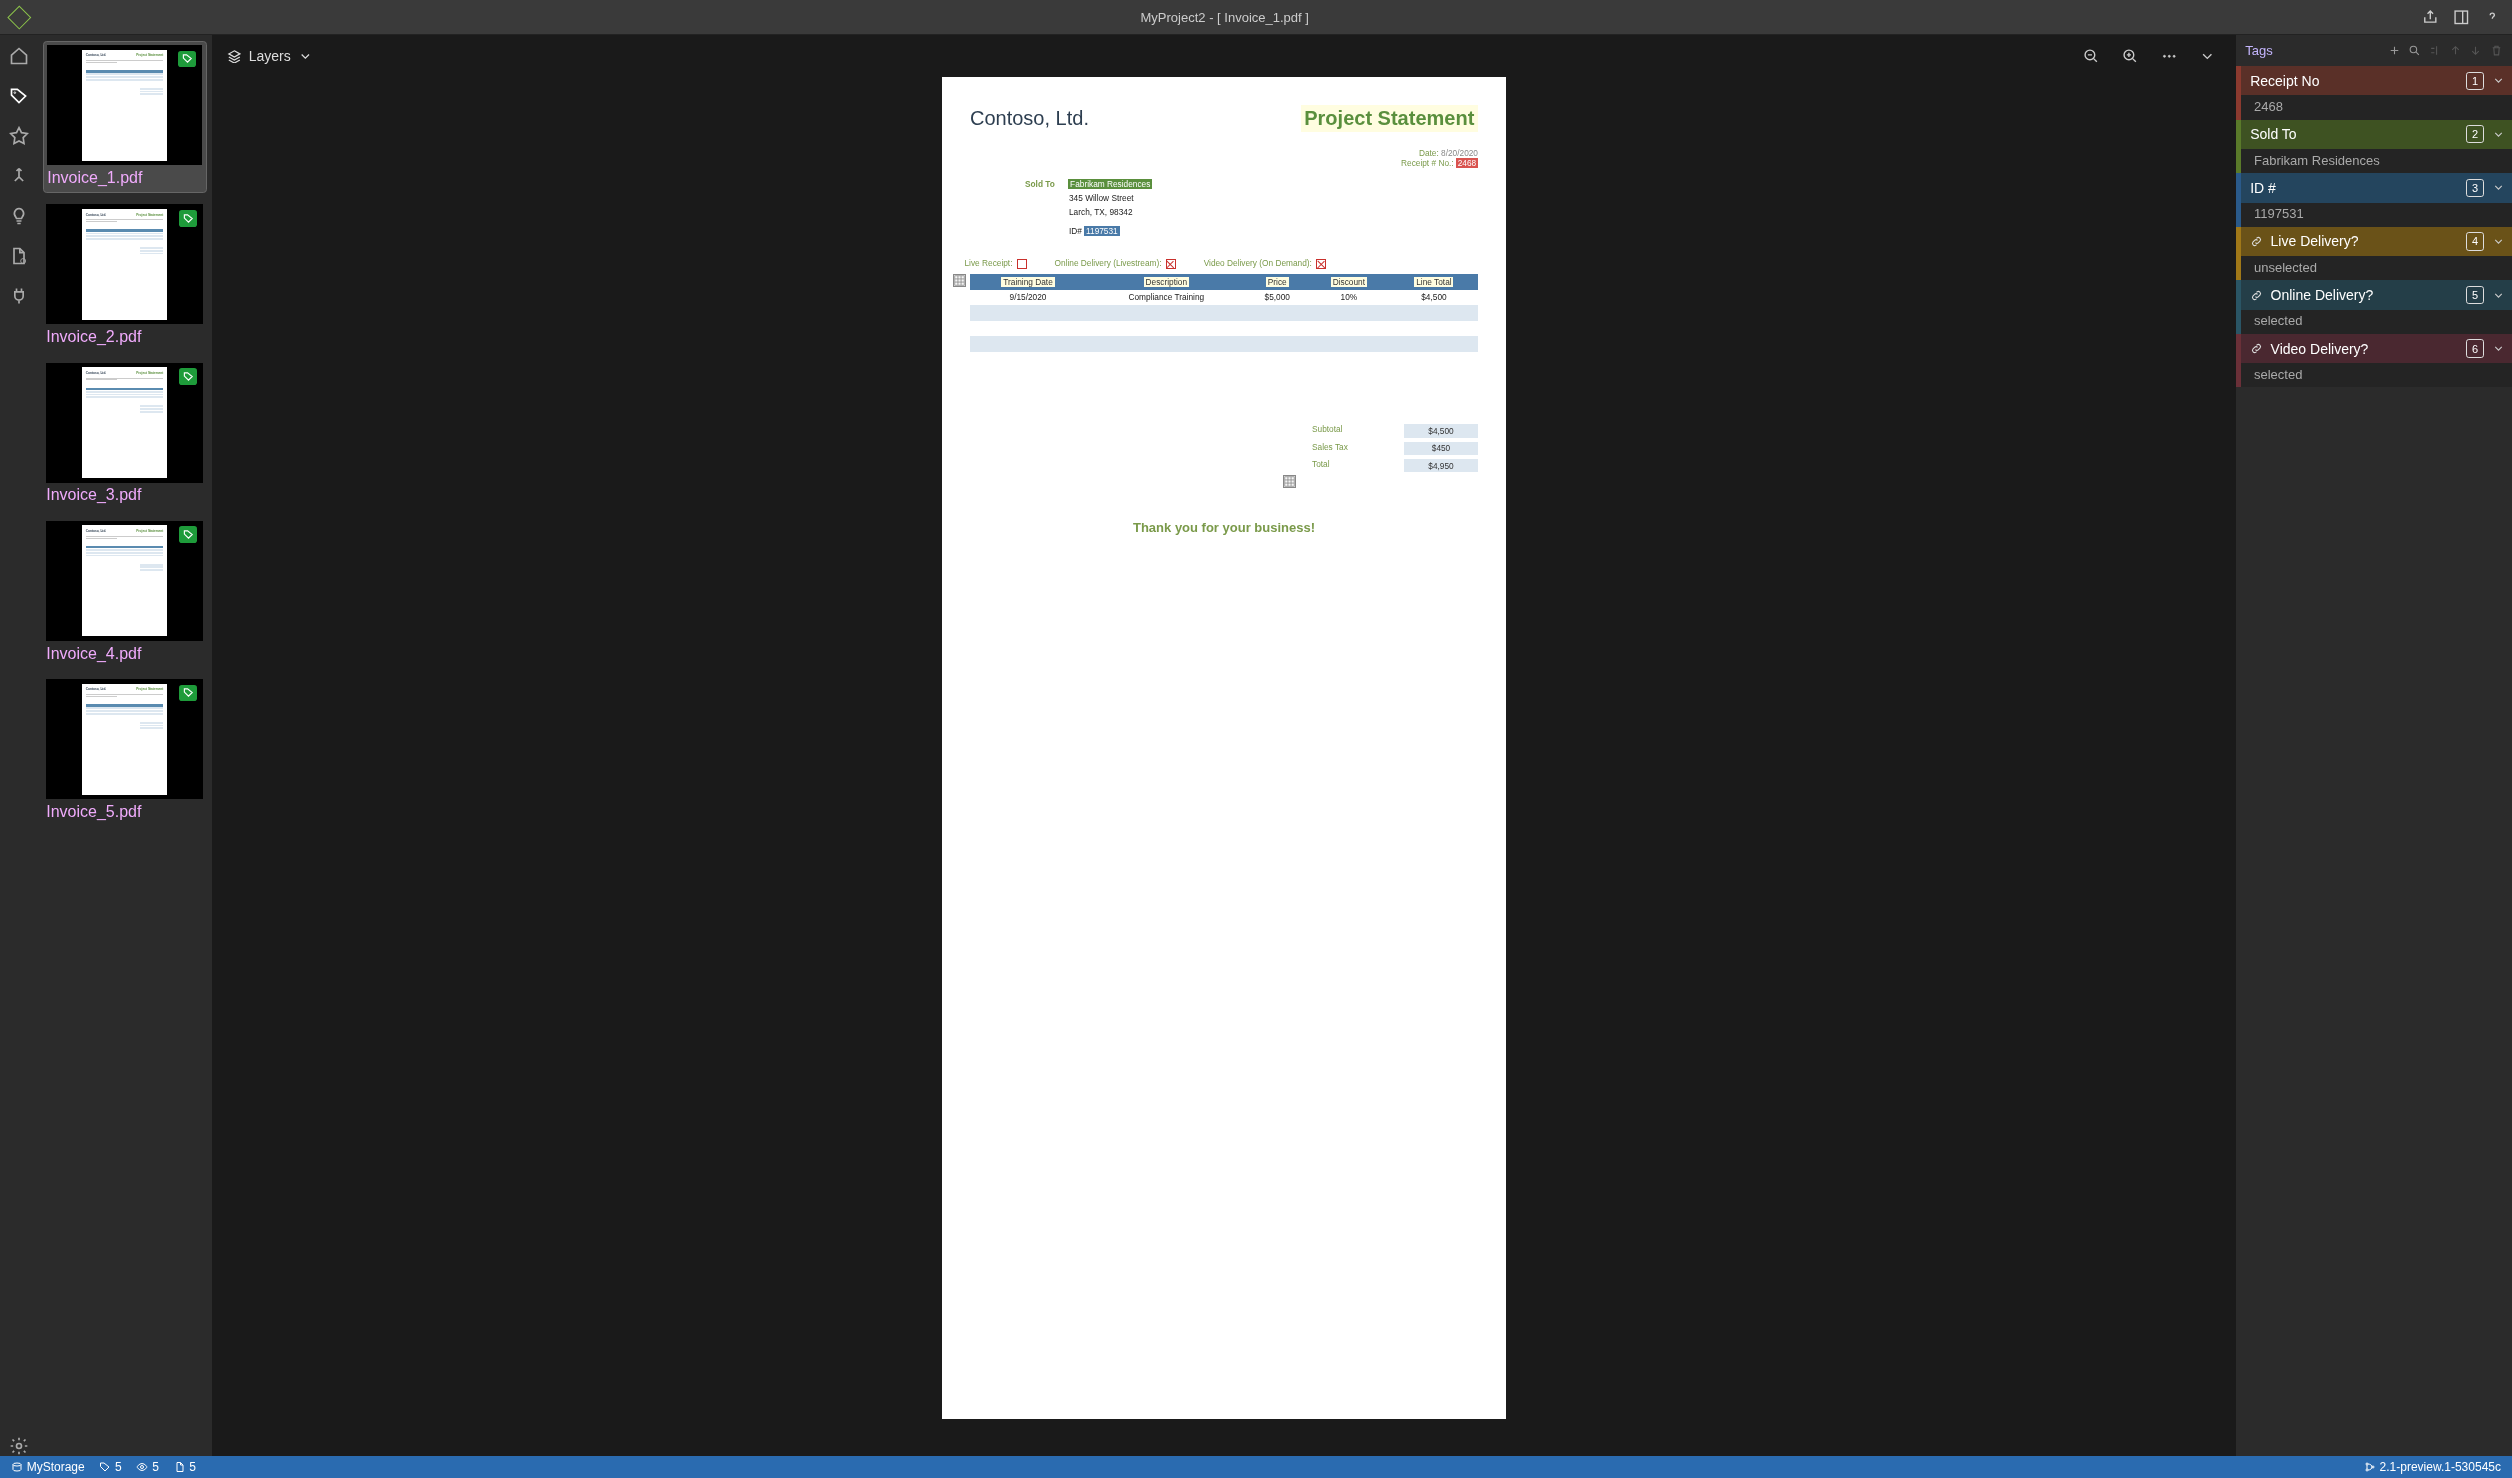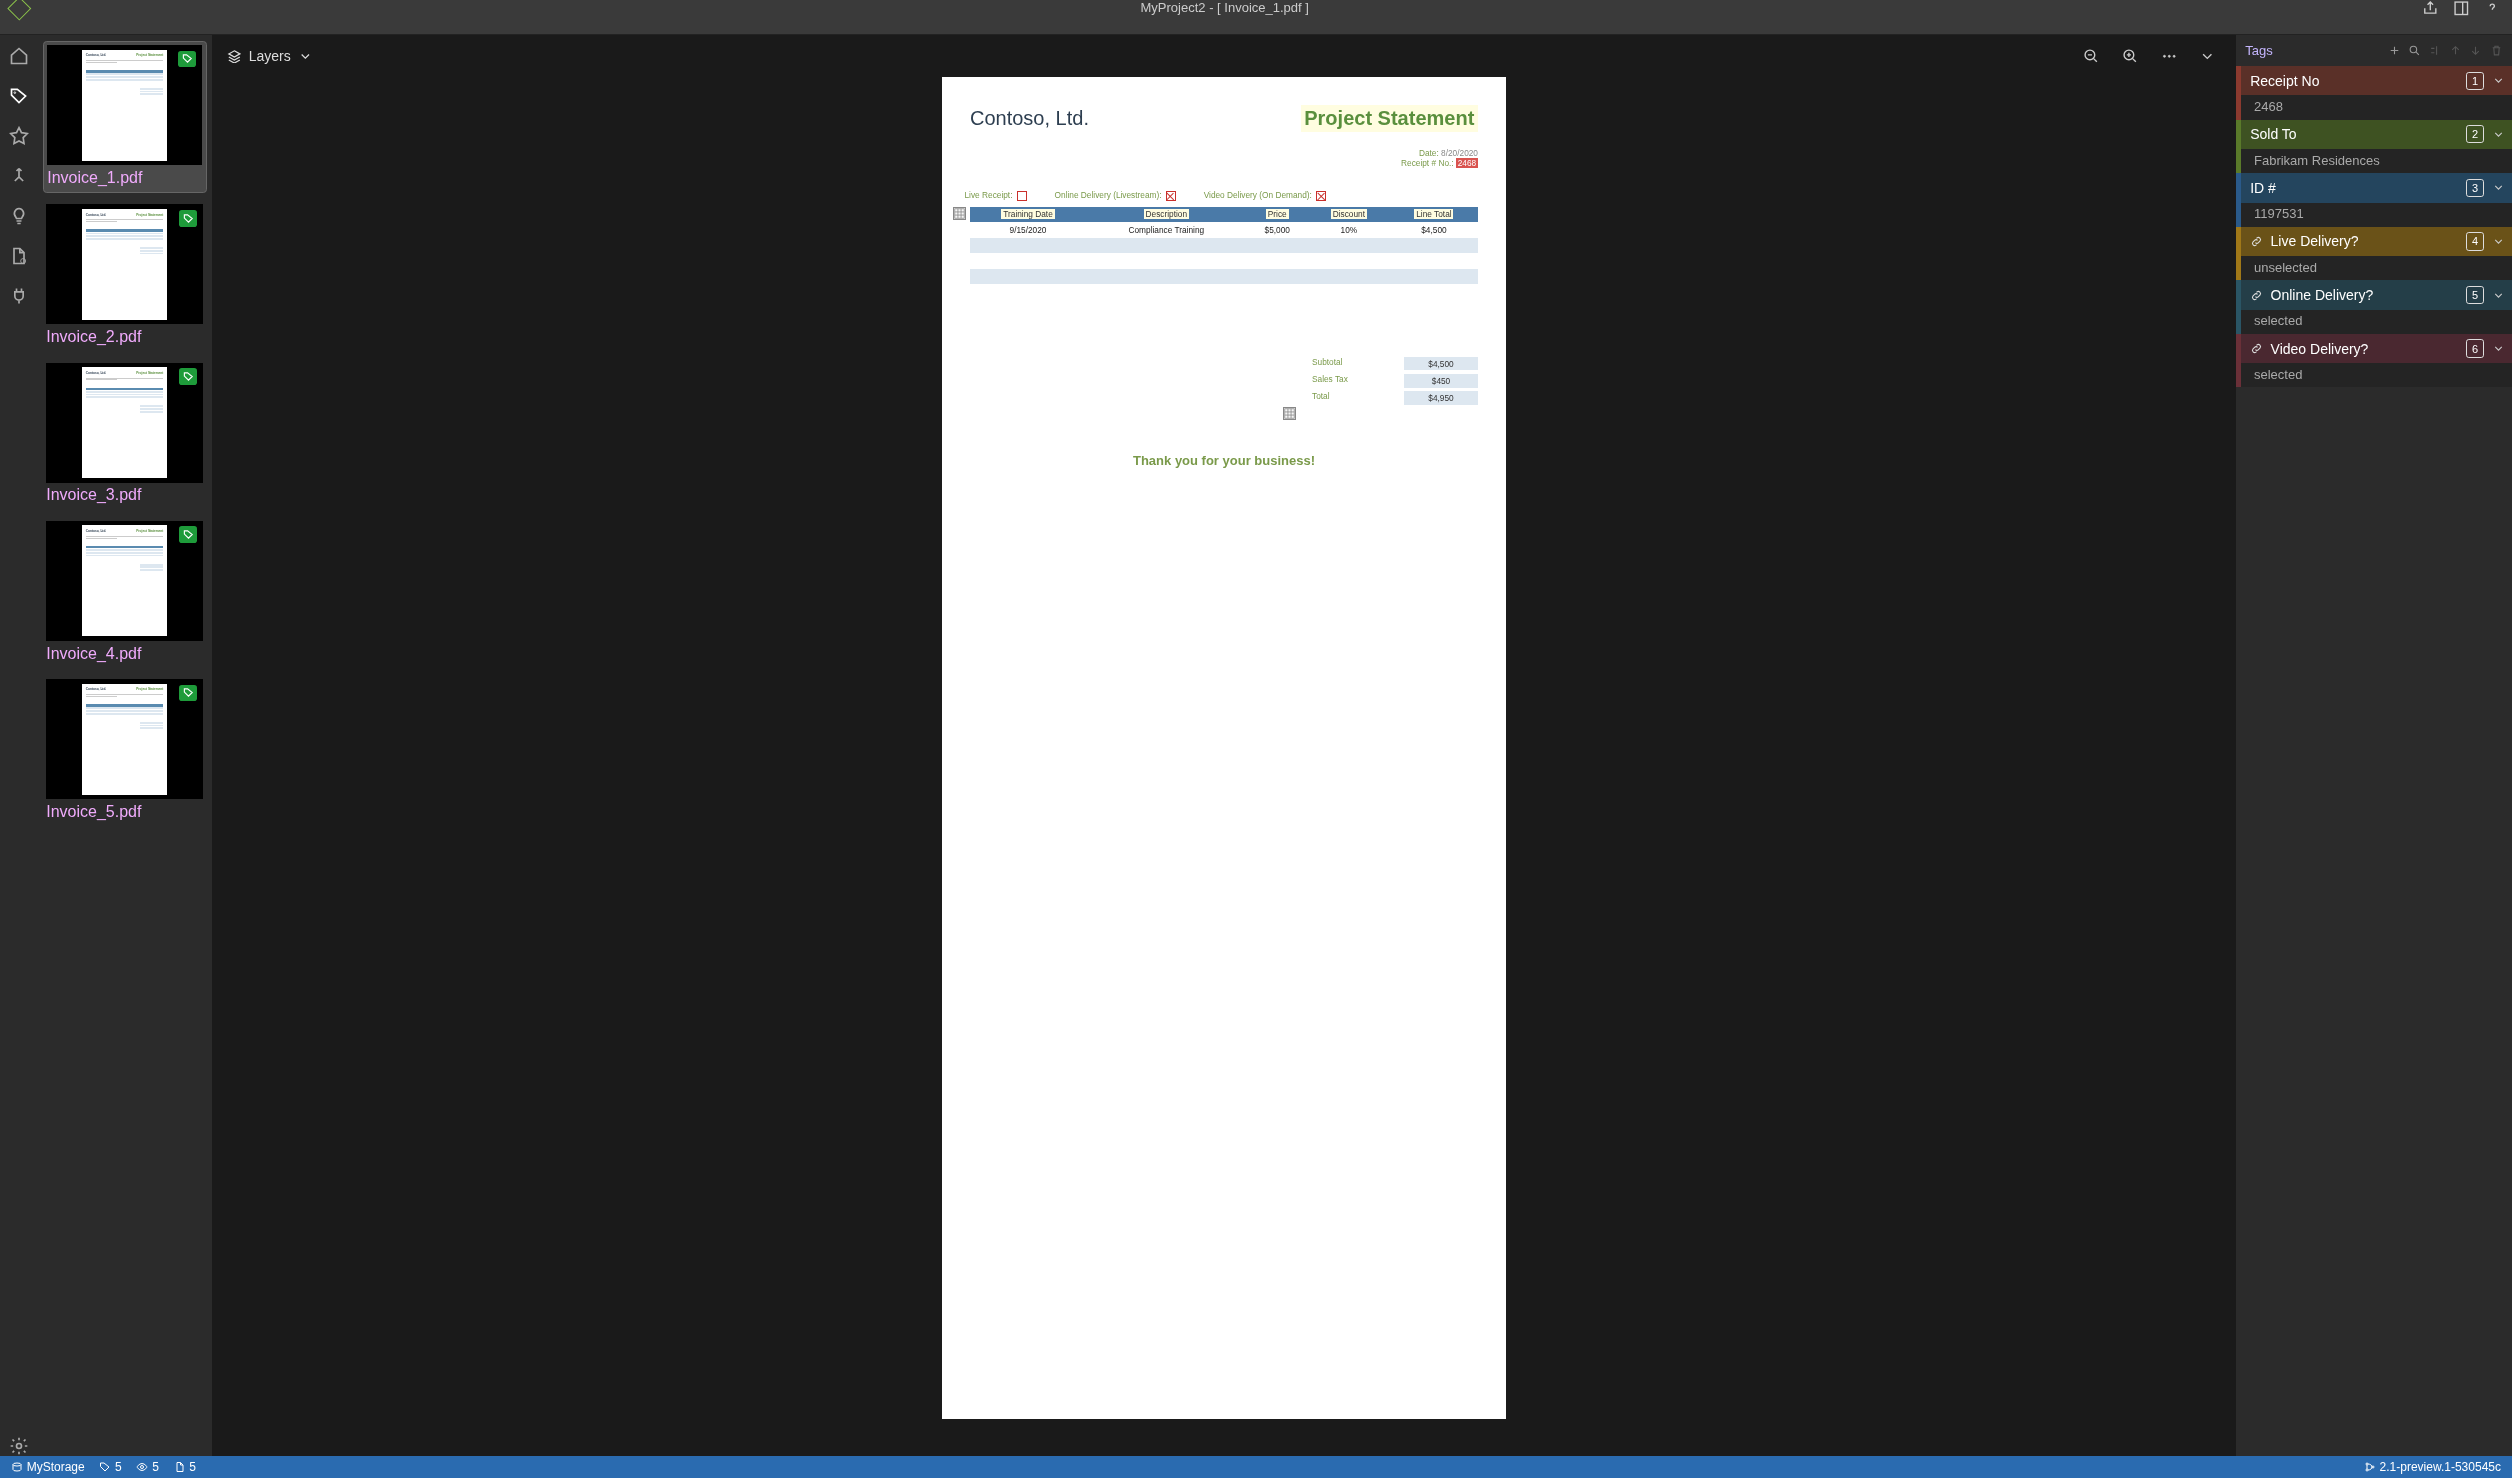--- a/index.html
+++ b/index.html
@@ -1,20 +1,20 @@
 <!DOCTYPE html>
 <html style="font-size:14.7px"><head>
 <meta charset="utf-8">
 <style>
 * { margin: 0; padding: 0; box-sizing: border-box; }
 body { font-family: "Segoe UI", Arial, sans-serif; background: #2b2b2b; color: #ccc; overflow: hidden; }
 .app { display: flex; flex-direction: column; height: 100vh; }
 
 
-.titlebar { height: 35px; background: #3a3a3a; display: flex; align-items: flex-start; justify-content: space-between; padding: 0 11px; border-bottom: 0.9px solid #222; }
+.titlebar { height: 35px; background: #3a3a3a; display: flex; align-items: center; justify-content: space-between; padding: 0 11px; border-bottom: 0.9px solid #222; }
 .titlebar .logo { width: 16.6px; height: 16.6px; transform: rotate(45deg); border: 1.8px solid #8bc34a; }
 .titlebar .title { color: #ccc; font-size: 13px; text-align: center; flex: 1; }
 .titlebar .right-icons { display: flex; gap: 14.7px; }
 .titlebar .icon { width: 16.6px; height: 16.6px; cursor: pointer; stroke: #ccc; fill: none; }
 
 
 .main { flex: 1; display: flex; min-height: 0; }
 
 
 .rail { width: 37px; background: #2b2b2b; display: flex; flex-direction: column; align-items: center; padding-top: 11px; gap: 20px; }
@@ -323,20 +323,26 @@
       <div class="canvas-scroll">
         <div class="page">
           <div class="hdr">
             <div class="company">Contoso, Ltd.</div>
             <div class="stmt">Project Statement</div>
           </div>
           <div class="meta">
             <div><span>Date:</span> <span style="color:#888">8/20/2020</span></div>
             <div><span>Receipt # No.:</span> <span class="hl-red">2468</span></div>
           </div>
+          <div class="soldto">
+            <div><span class="lbl">Sold To</span> <span class="hl-grn">Fabrikam Residences</span></div>
+            <div style="margin-left:44px">345 Willow Street</div>
+            <div style="margin-left:44px">Larch, TX, 98342</div>
+            <div style="margin-left:44px;margin-top:9.2px"><span>ID#</span> <span class="hl-blue">1197531</span></div>
+          </div>
           <div class="delivery">
             <div><span>Live Receipt:</span> <span class="box"></span></div>
             <div><span>Online Delivery (Livestream):</span> <span class="box checked"></span></div>
             <div><span>Video Delivery (On Demand):</span> <span class="box checked"></span></div>
           </div>
           <div style="position:relative">
             <div class="table-handle" style="left:-16.6px;top:0">
               <svg viewBox="0 0 14 14" style="width:100%;height:100%">
                   <rect x="1" y="1" width="12" height="12" fill="none" stroke="#888"></rect>
                   <line x1="1" y1="5" x2="13" y2="5" stroke="#888"></line>

